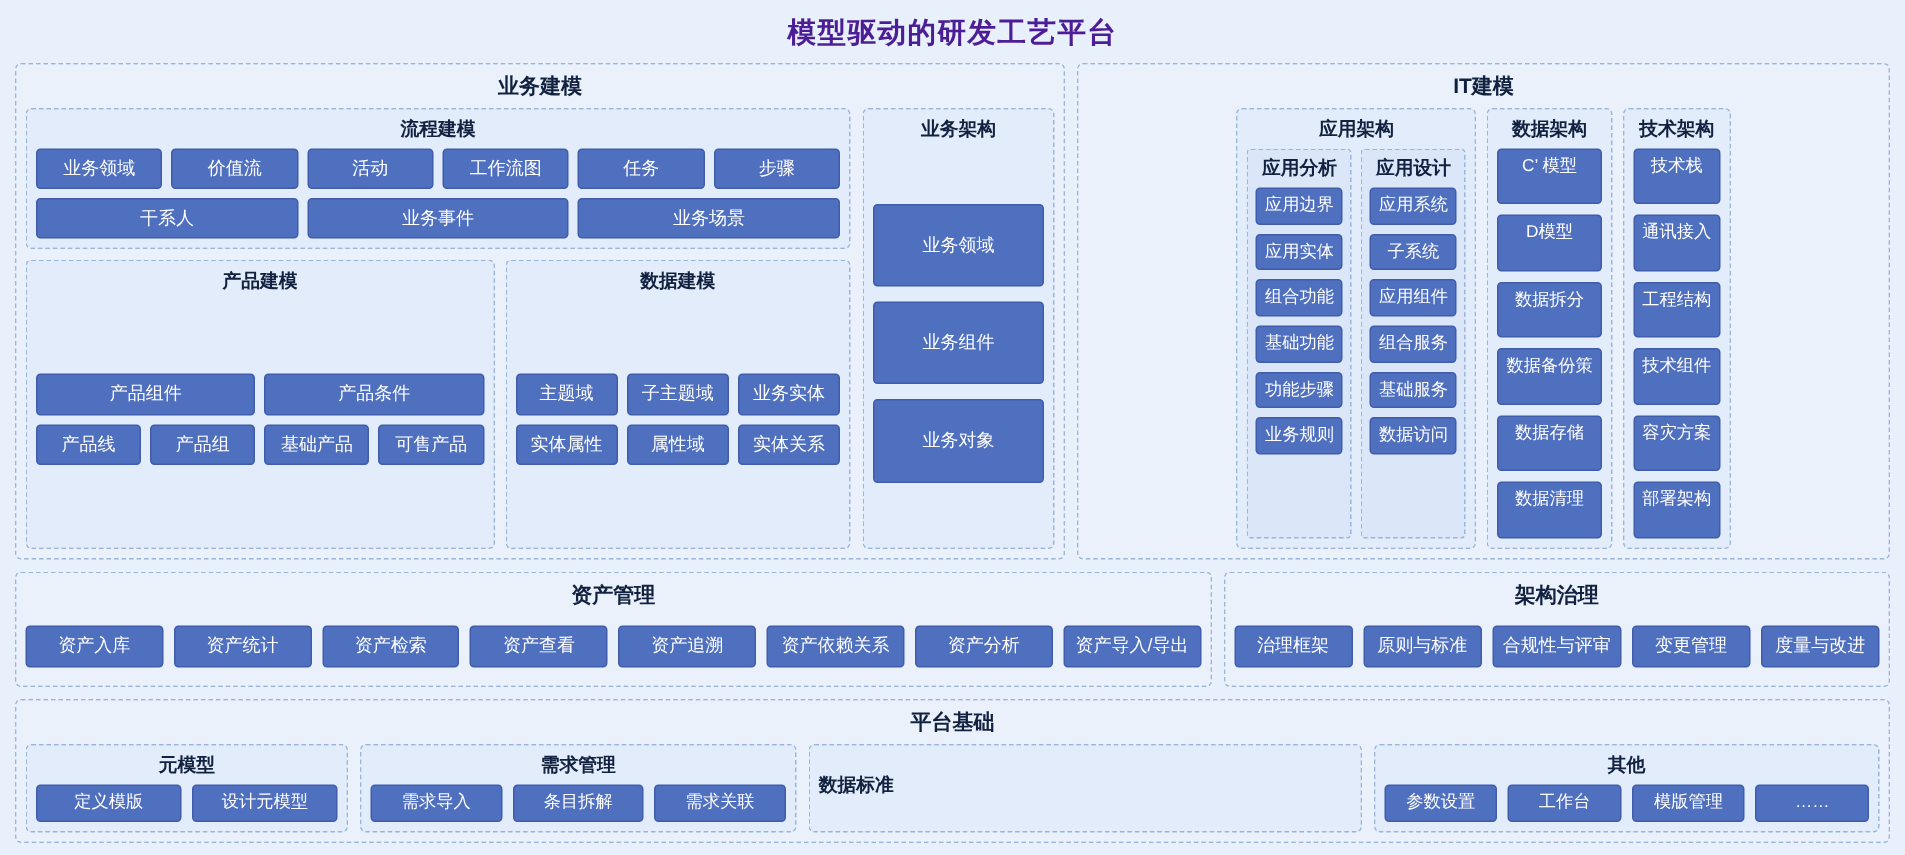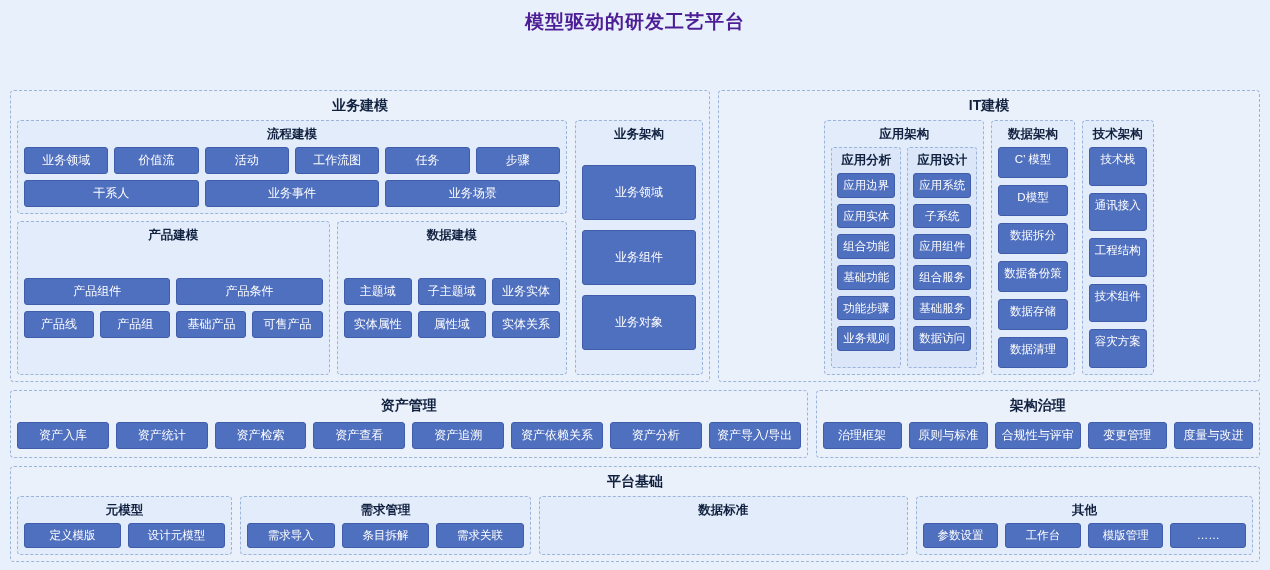--- a/index.html
+++ b/index.html
@@ -87,21 +87,20 @@
   .row + .row {
     margin-top: 6px;
   }
   .grow { flex: 1; }
 
   
   .top {
     display: flex;
     gap: 8px;
     height: 332px;
-    margin-top: 48px;
   }
   .biz { width: 700px; display: flex; flex-direction: column; }
   .it { flex: 1; display: flex; flex-direction: column; align-items: center; }
   .biz-body { display: flex; gap: 8px; flex: 1; }
   .biz-left { flex: 1; display: flex; flex-direction: column; gap: 7px; }
   .biz-right { width: 128px; display: flex; flex-direction: column; }
   .biz-right .inner { flex: 1; display: flex; flex-direction: column; }
   .biz-right .chips { flex: 1; display: flex; flex-direction: column; gap: 10px; justify-content: center; }
   .biz-right .chip { padding: 20px 4px; }
 
@@ -274,20 +273,21 @@
         </div>
 
         <div class="inner tech-arch">
           <div class="sec-title sm">技术架构</div>
           <div class="vcol">
             <div class="chip sm grow">技术栈</div>
             <div class="chip sm grow">通讯接入</div>
             <div class="chip sm grow">工程结构</div>
             <div class="chip sm grow">技术组件</div>
             <div class="chip sm grow">容灾方案</div>
+            <div class="chip sm grow">部署架构</div>
           </div>
         </div>
 
       </div>
     </div>
   </div>
 
   <div class="mid">
 
     <div class="sec asset">
@@ -335,21 +335,21 @@
           <div class="sec-title sm">需求管理</div>
           <div class="chips">
             <div class="chip sm">需求导入</div>
             <div class="chip sm">条目拆解</div>
             <div class="chip sm">需求关联</div>
           </div>
         </div>
       </div>
 
       <div class="bb bb-std">
-        <div class="inner" style="flex-direction:column;gap:36px;">
+        <div class="inner" style="flex-direction:row;gap:36px;">
           <div class="sec-title sm">数据标准</div>
         </div>
       </div>
 
       <div class="bb bb-other">
         <div class="inner" style="flex-direction:column;">
           <div class="sec-title sm">其他</div>
           <div class="chips">
             <div class="chip sm">参数设置</div>
             <div class="chip sm">工作台</div>

